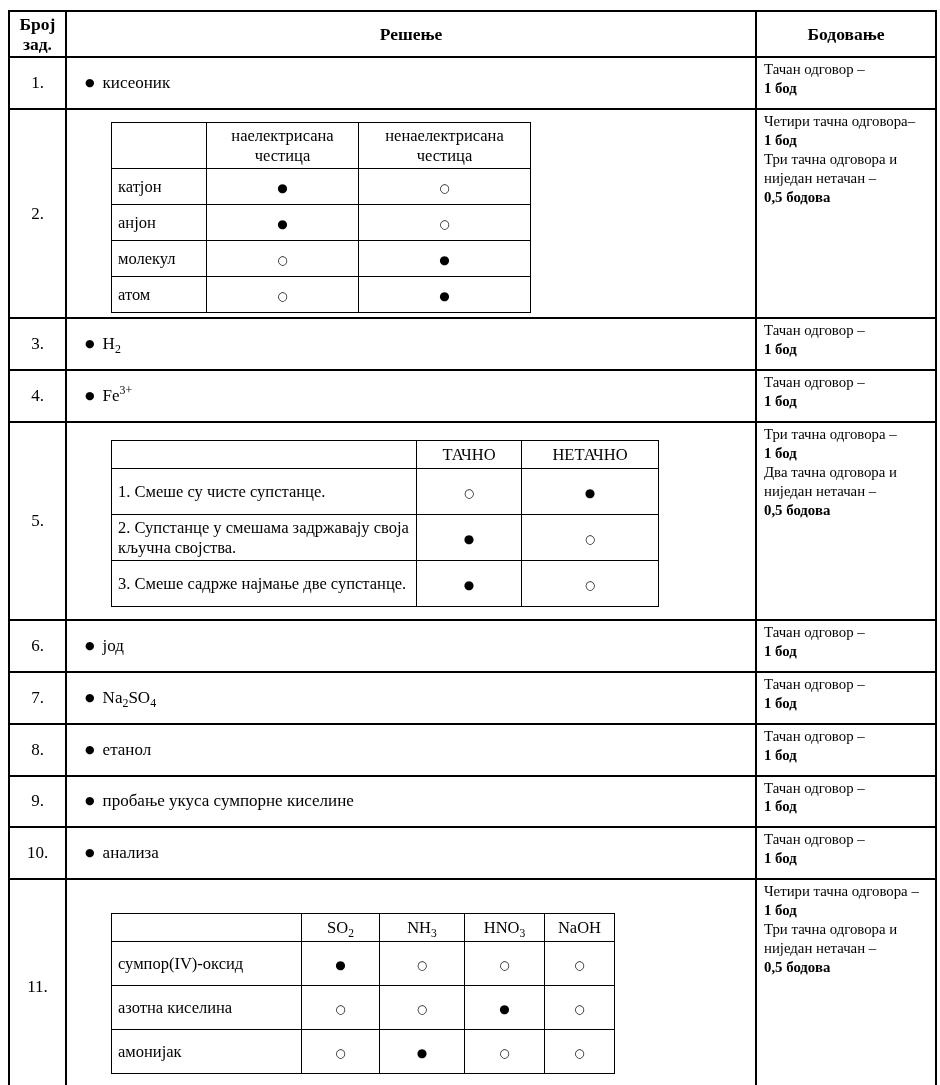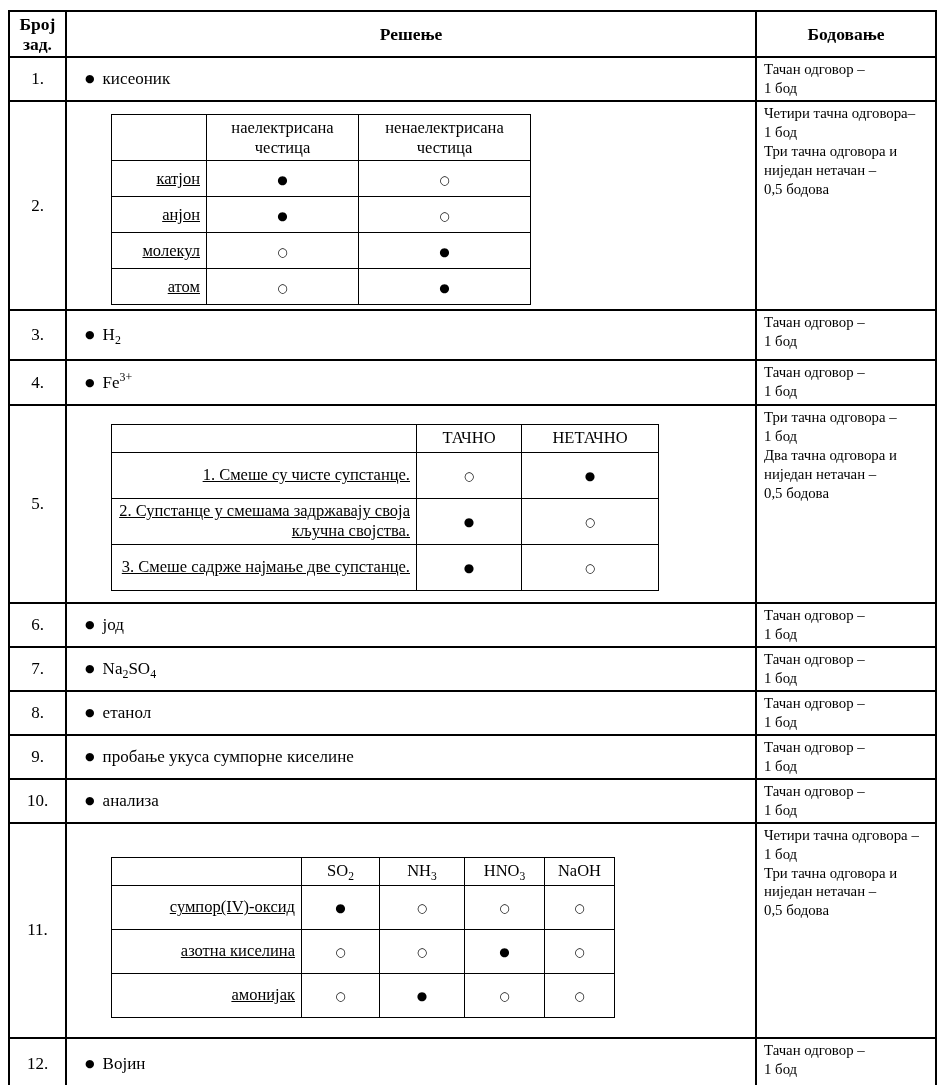--- a/index.html
+++ b/index.html
@@ -37,24 +37,24 @@
   }
   td.sol {
     vertical-align: middle;
     font-size: 17px;
     padding: 4px 18px;
   }
   td.score {
     vertical-align: top;
     font-size: 14.8px;
     line-height: 1.28;
-    padding: 2px 6px 2px 7px;
+    padding: 2px 6px 10px 7px;
   }
   td.score .line { display: block; }
-  td.score .b { font-weight: normal; }
+  td.score .b { font-weight: bold; }
 
   .bullet {
     font-family: "DejaVu Sans", sans-serif;
     font-size: 11px;
     margin-right: 8px;
     vertical-align: 2px;
   }
   sub, sup { font-size: 70%; line-height: 0; }
 
   table.inner {
@@ -66,21 +66,21 @@
   table.inner th, table.inner td {
     border: 1.5px solid #000;
     line-height: 1.2;
     padding: 2px 6px;
   }
   table.inner th {
     font-weight: normal;
     text-align: center;
     vertical-align: middle;
   }
-  table.inner td.lbl { text-align: right; vertical-align: middle; text-decoration: underline; }
+  table.inner td.lbl { text-align: left; vertical-align: middle; }
   table.inner td.mk  { text-align: center; vertical-align: middle; }
   .mark { font-family: "DejaVu Sans", sans-serif; font-size: 12px; }
 
   
   .t2 { margin-top: 8px; }
   .t2 th { height: 46px; }
   .t2 td { height: 36px; }
   .t5 { margin-top: 6px; }
   .t5 th { height: 28px; }
   .t5 td { height: 46px; }

